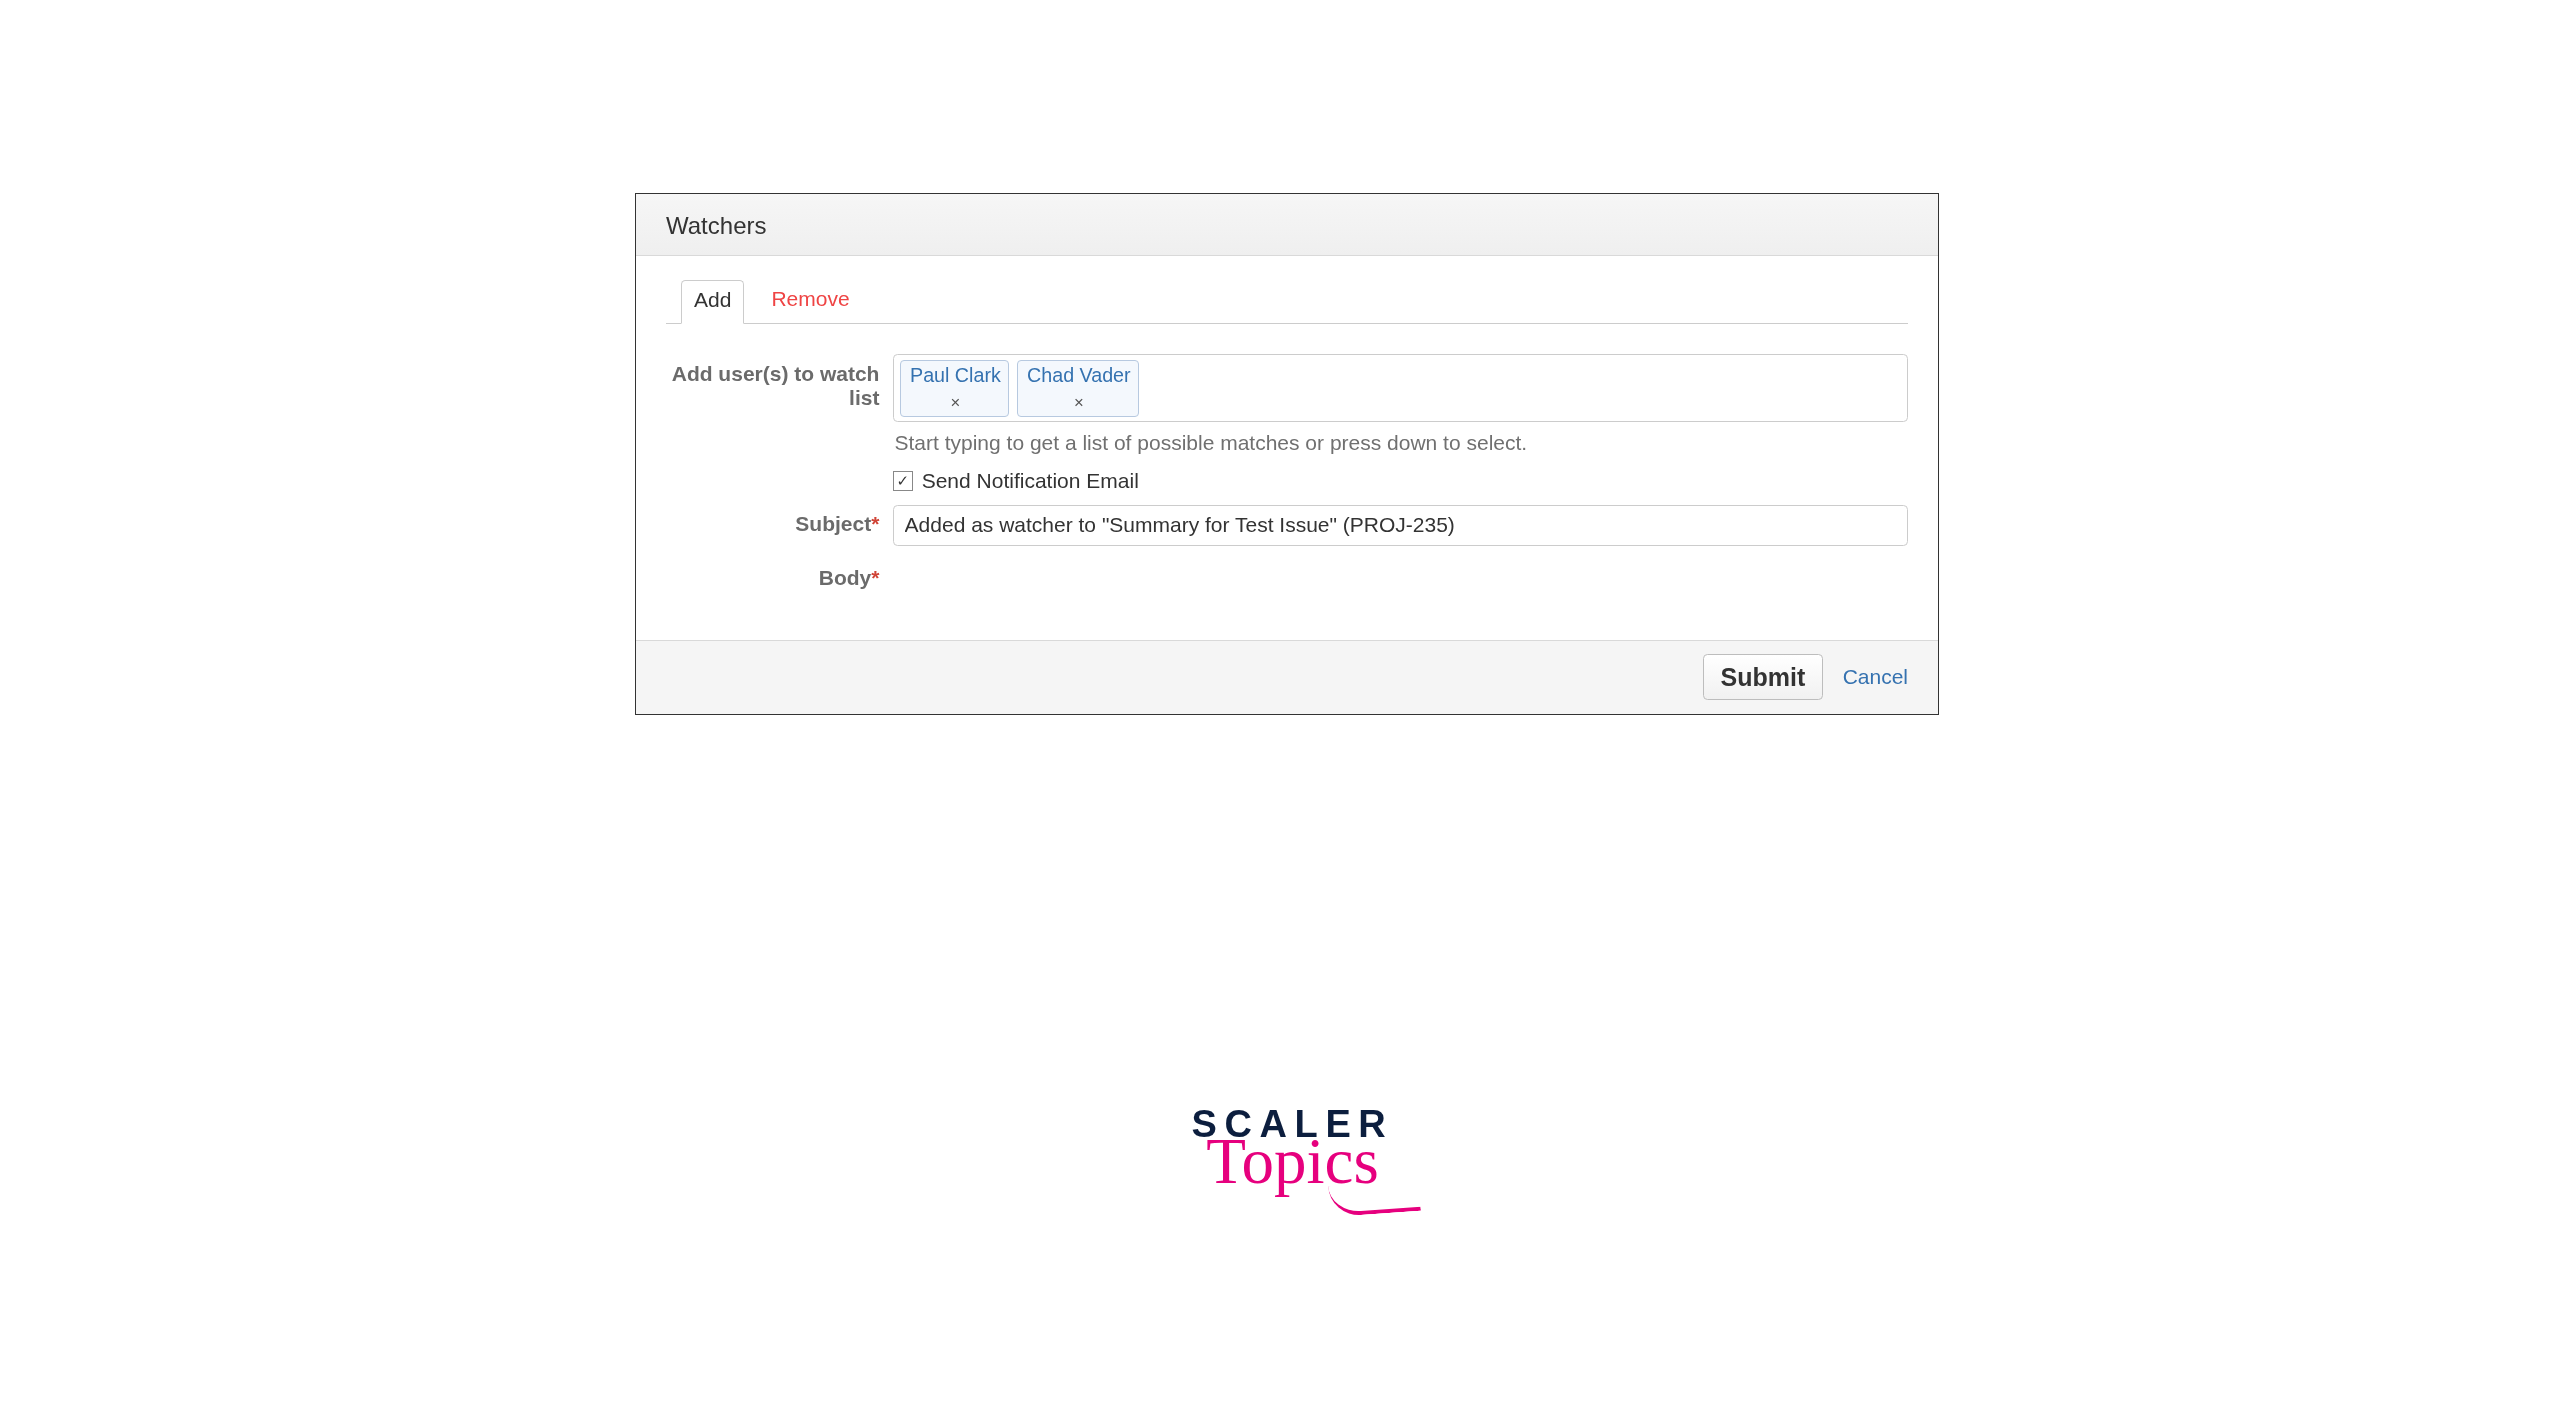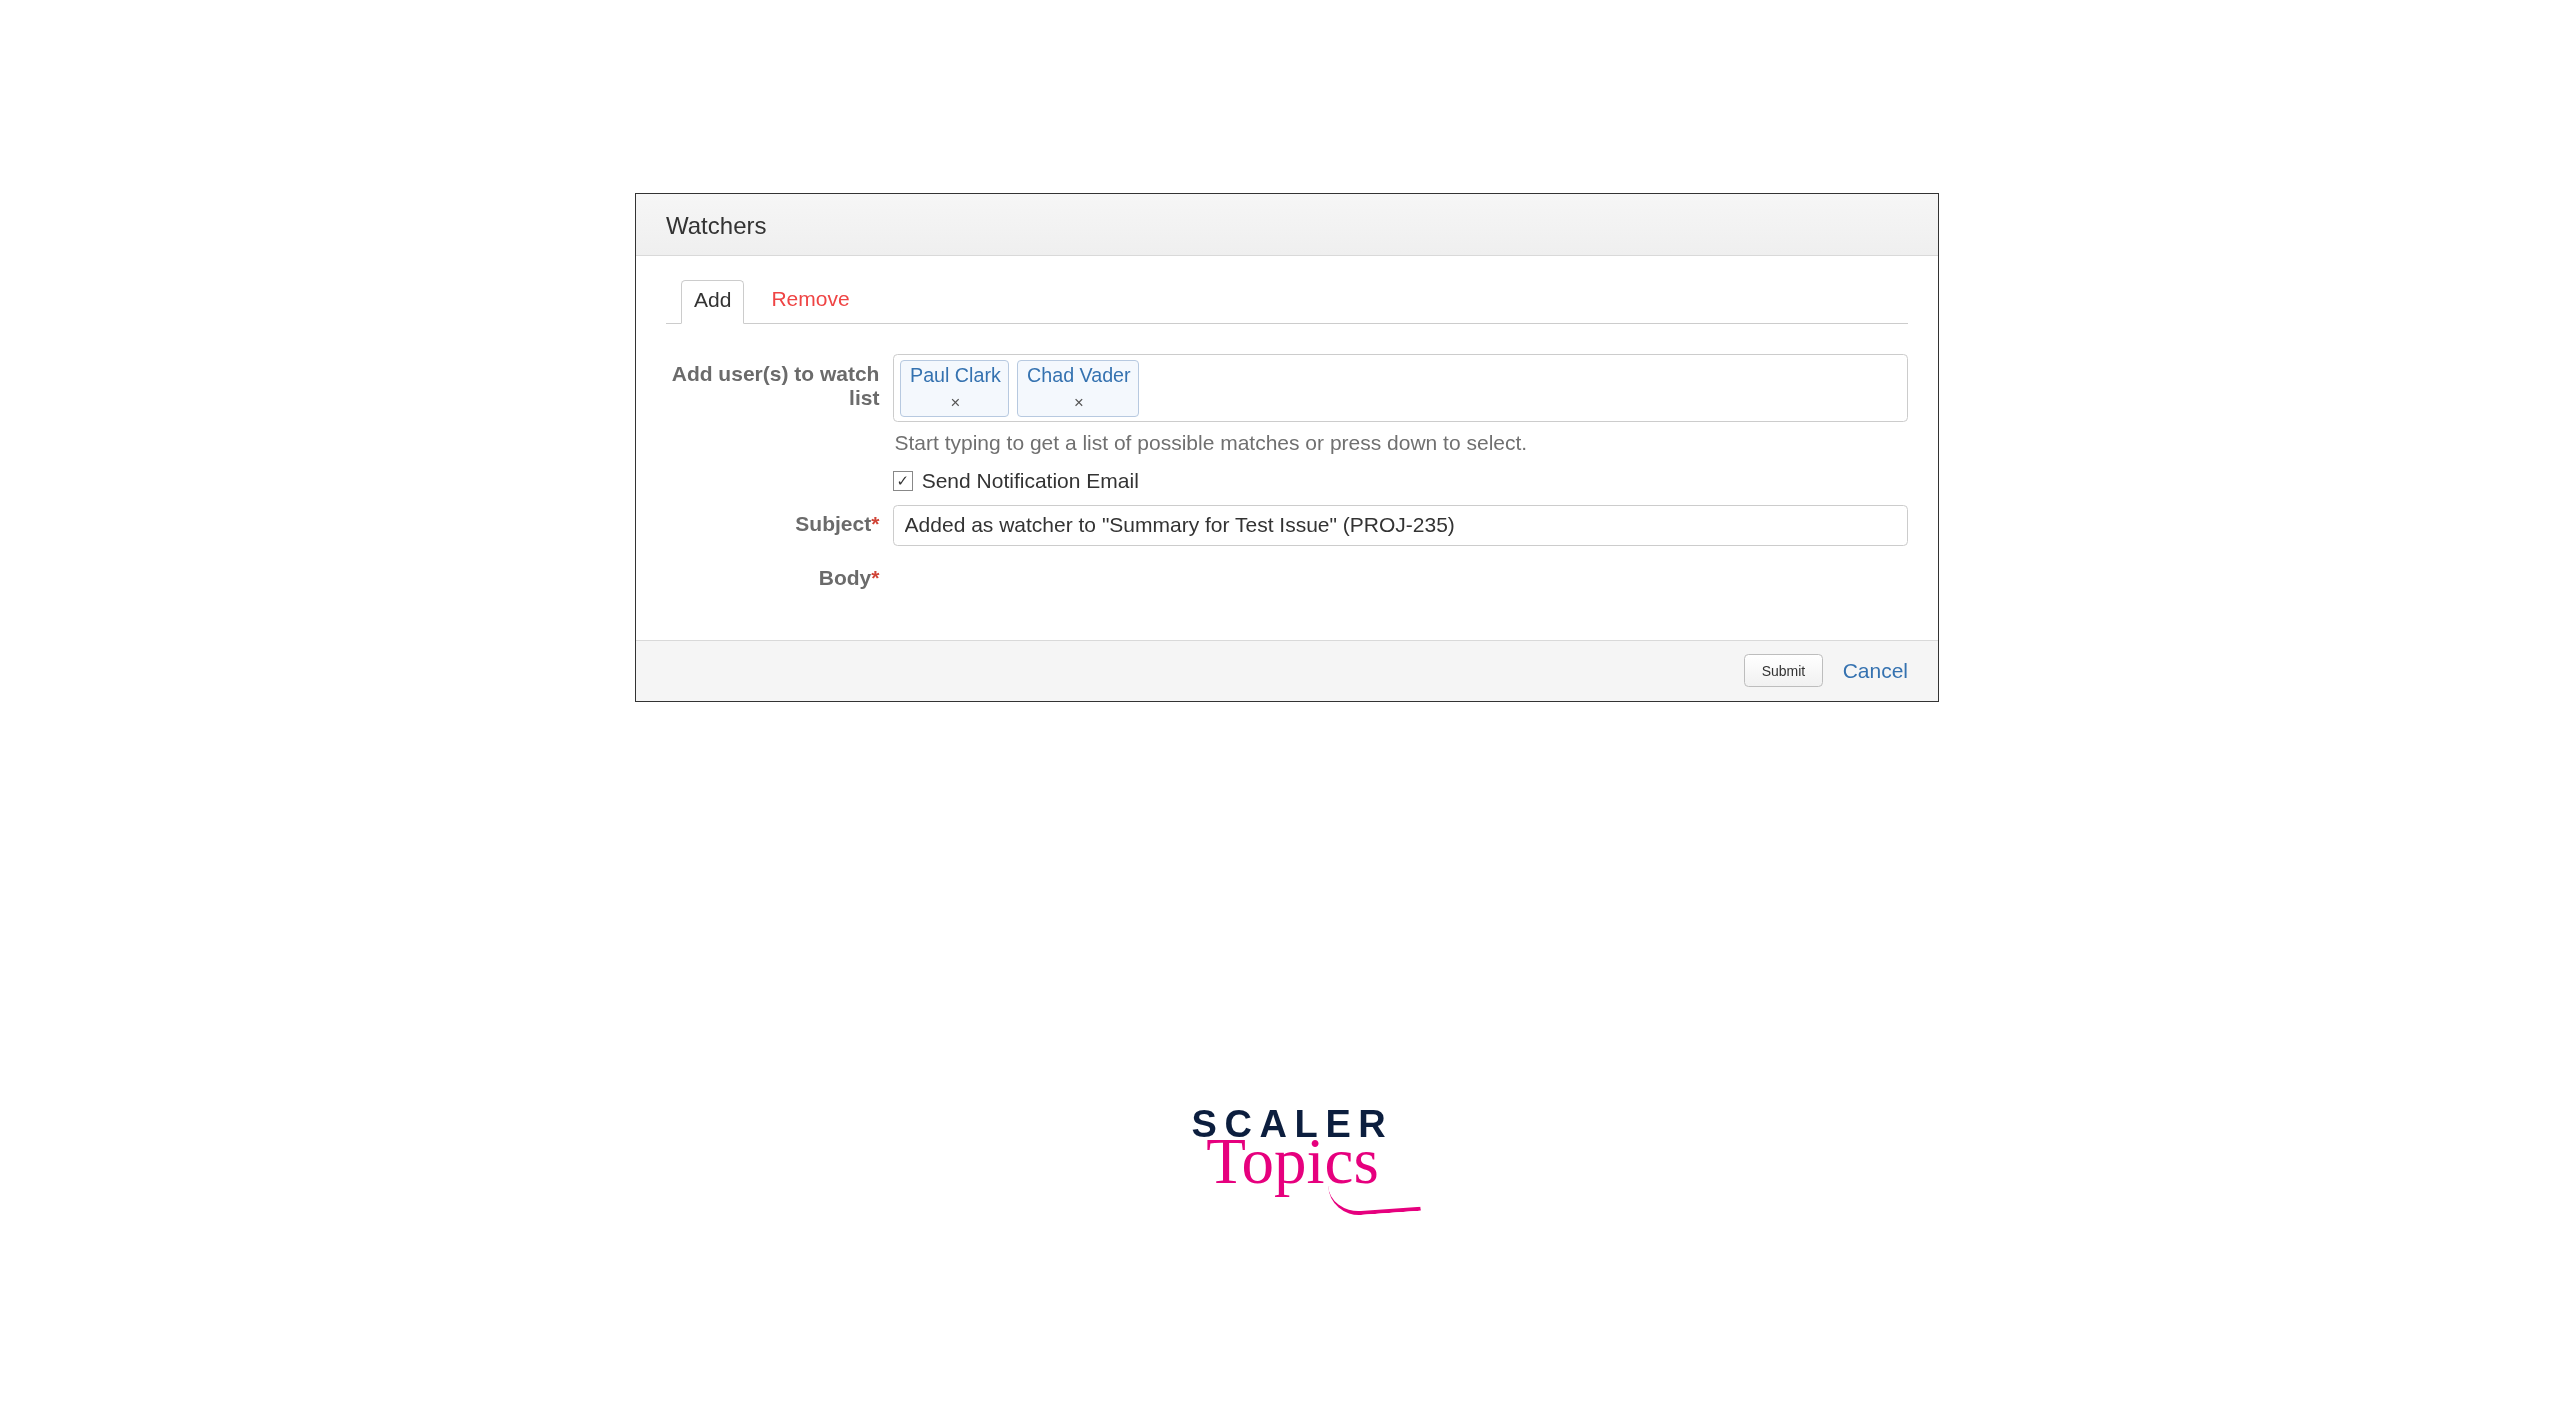--- a/index.html
+++ b/index.html
@@ -149,27 +149,28 @@
   .dialog-footer {
     border-top:0.8px solid #d9d9d9;
     background:#f5f5f5;
     display:flex;
     justify-content:flex-end;
     align-items:center;
     gap: 19.7px;
     padding: 13.6px 30px;
   }
   .btn {
-    font-size: 14px;
+    font-size: 25px;
     padding: 7.6px 16.7px;
     border-radius:4.5px;
     border:0.8px solid #bdbdbd;
     background: linear-gradient(#ffffff,#f1f1f1);
     color:#333;
     cursor:pointer;
+    font-weight:bold;
   }
   .link-btn {
     font-size: 21px;
     color:#3572b0;
     cursor:pointer;
   }
 
   
   .logo-wrap {
     position:absolute;

